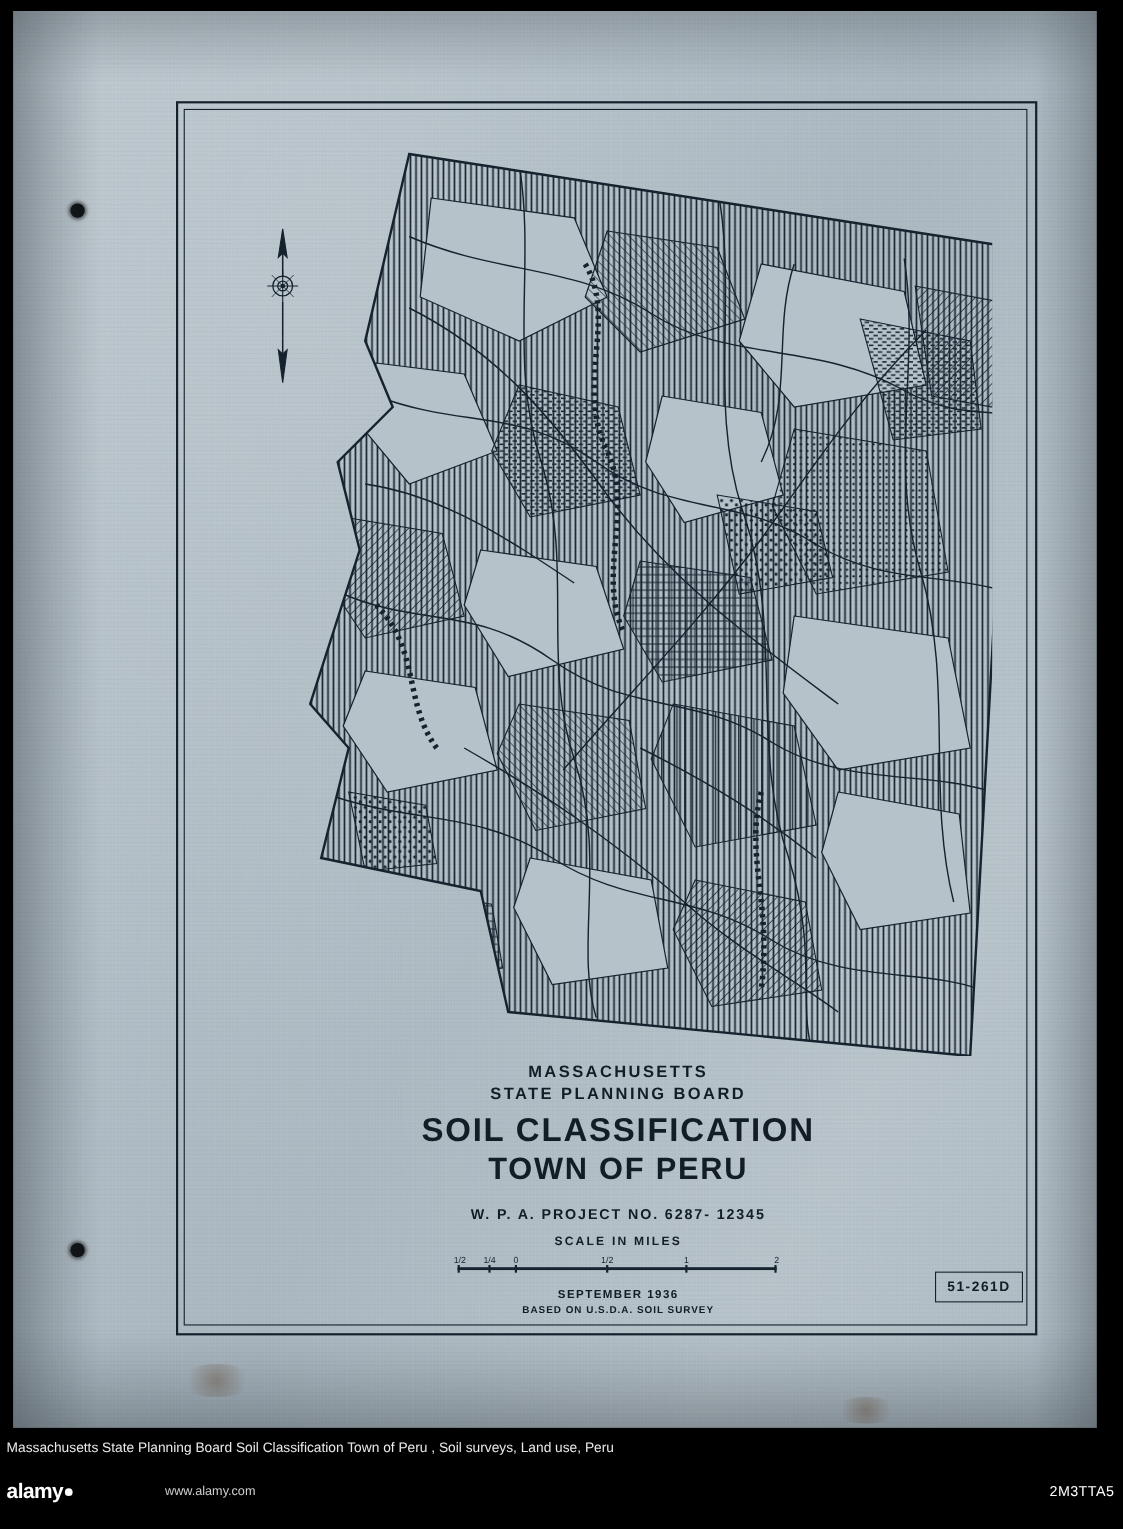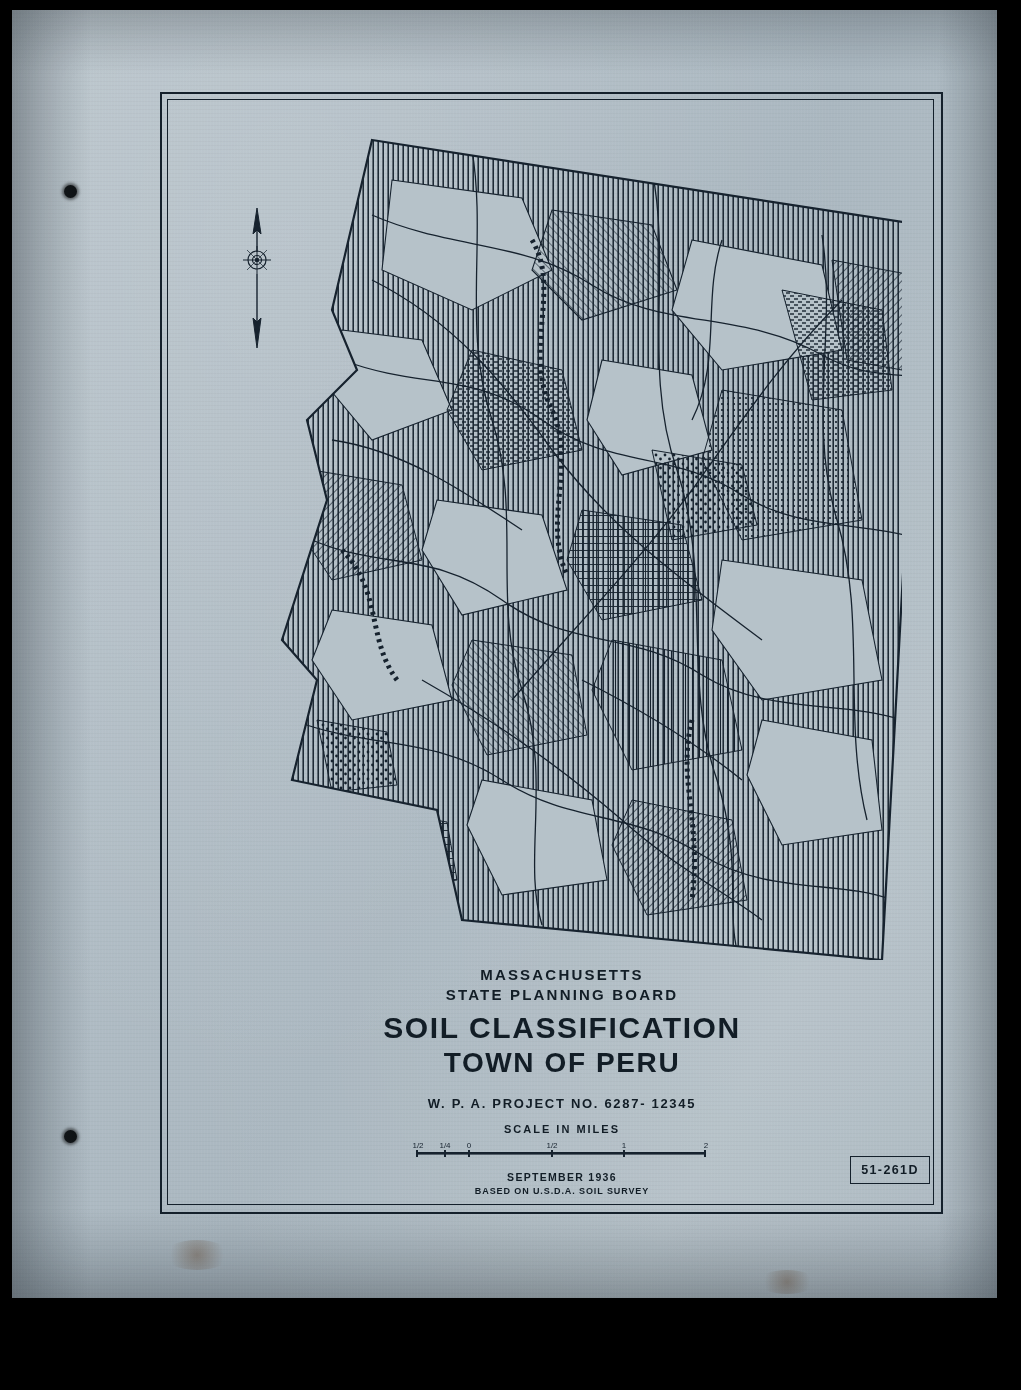--- a/index.html
+++ b/index.html
@@ -263,14 +263,20 @@
 
         <div class="t-date">SEPTEMBER 1936</div>
         <div class="t-based">BASED ON U.S.D.A. SOIL SURVEY</div>
       </div>
 
       <div id="sheet-id">51-261D</div>
 
     </div>
   </div>
 
+  <div id="alamy-bar">
+    <div id="alamy-caption">Massachusetts State Planning Board Soil Classification Town of Peru , Soil surveys, Land use, Peru</div>
+    <div id="alamy-logo"><span>alamy</span><span class="dot"></span></div>
+    <div id="alamy-url">www.alamy.com</div>
+    <div id="alamy-id">2M3TTA5</div>
+  </div>
 
 </div>
 
 </body></html>

